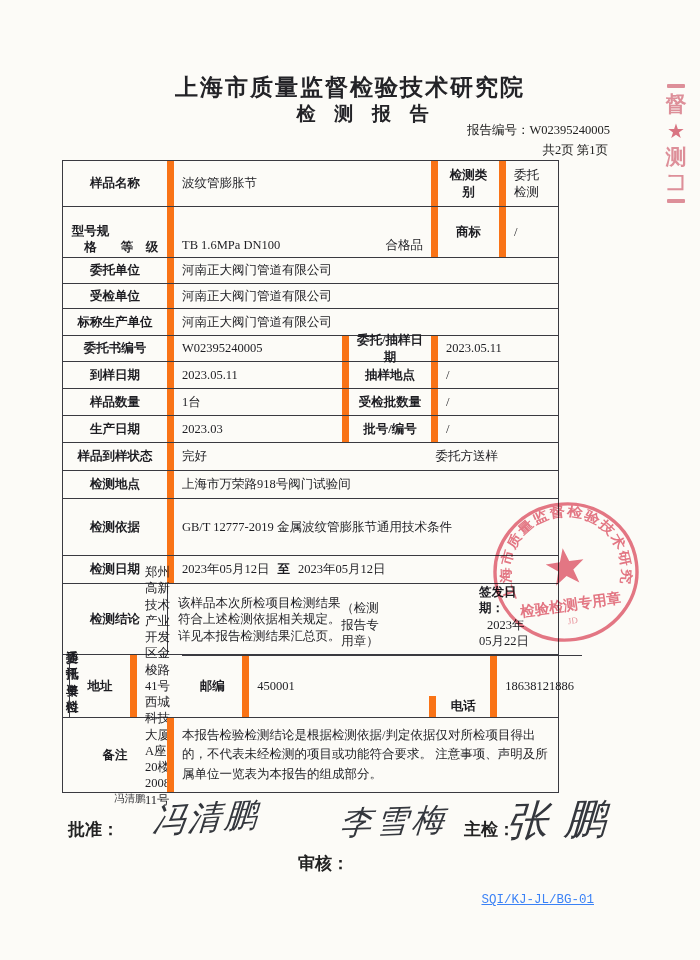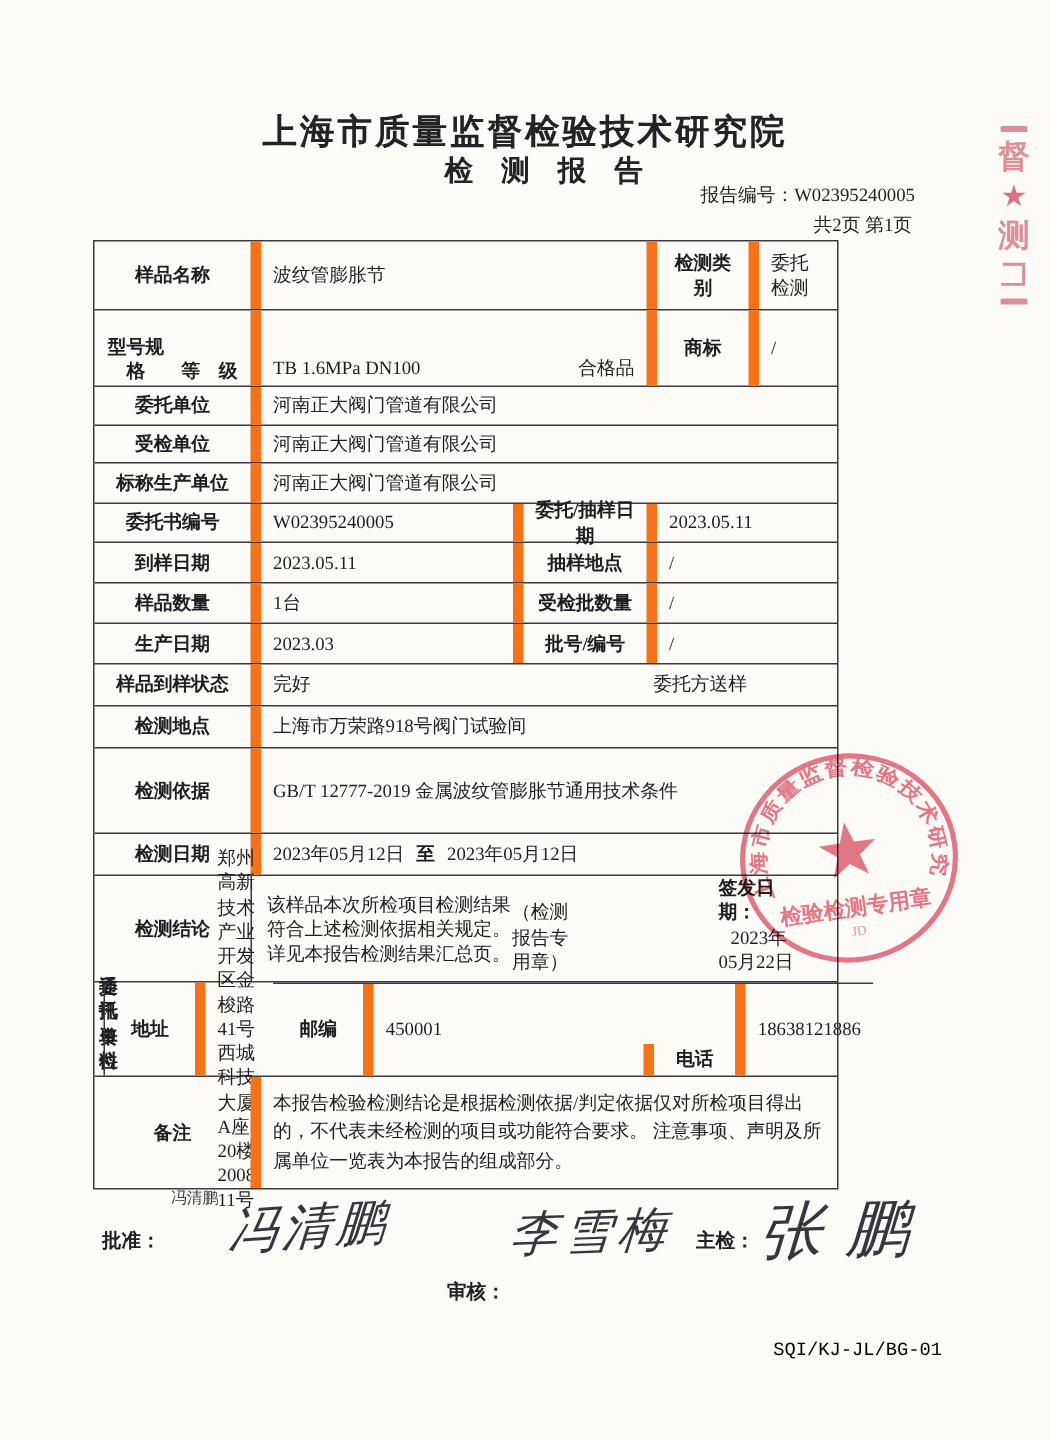--- a/index.html
+++ b/index.html
@@ -55,27 +55,27 @@
   .slab{width:60px;justify-content:center;text-align:center;font-weight:700;}
   .szip{width:187px;}
   .stel{width:61px;justify-content:center;text-align:center;font-weight:700;margin-top:40px;}
   
   .concl{flex:1;display:flex;flex-direction:row;justify-content:space-between;padding:6px 10px 5px 10px;}
   .concl .ln2{align-self:flex-end;padding-right:100px;}
   .concl .ln3{align-self:flex-end;padding-right:16px;}
   
   .state-note{margin-left:auto;padding-right:52px;}
   
-  .sig-label{position:absolute;font-size:13px;font-weight:700;color:#222;}
+  .sig-label{position:absolute;font-size:17px;font-weight:700;color:#222;}
   .sig-printed{position:absolute;font-size:10.5px;color:#3a3a3e;}
   .sig{
     position:absolute;color:#34373d;font-weight:500;
     font-style:italic;white-space:nowrap;
   }
-  .footer-code{position:absolute;top:893px;right:72px;font-size:12.5px;color:#000000;font-family:"Liberation Mono","DejaVu Sans Mono",monospace;}
+  .footer-code{position:absolute;top:893px;right:106px;font-size:12.5px;color:#3b82f6;font-family:"Liberation Mono","DejaVu Sans Mono",monospace;text-decoration:underline;}
   
   .seal{
     position:absolute;left:488px;top:494px;width:156px;height:156px;
     transform:rotate(-8deg);mix-blend-mode:multiply;opacity:.88;
     pointer-events:none;
   }
   .edge-stamp{
     position:absolute;right:4px;top:84px;width:40px;
     display:flex;flex-direction:column;align-items:center;gap:5px;
     color:#de8896;mix-blend-mode:multiply;opacity:.92;

